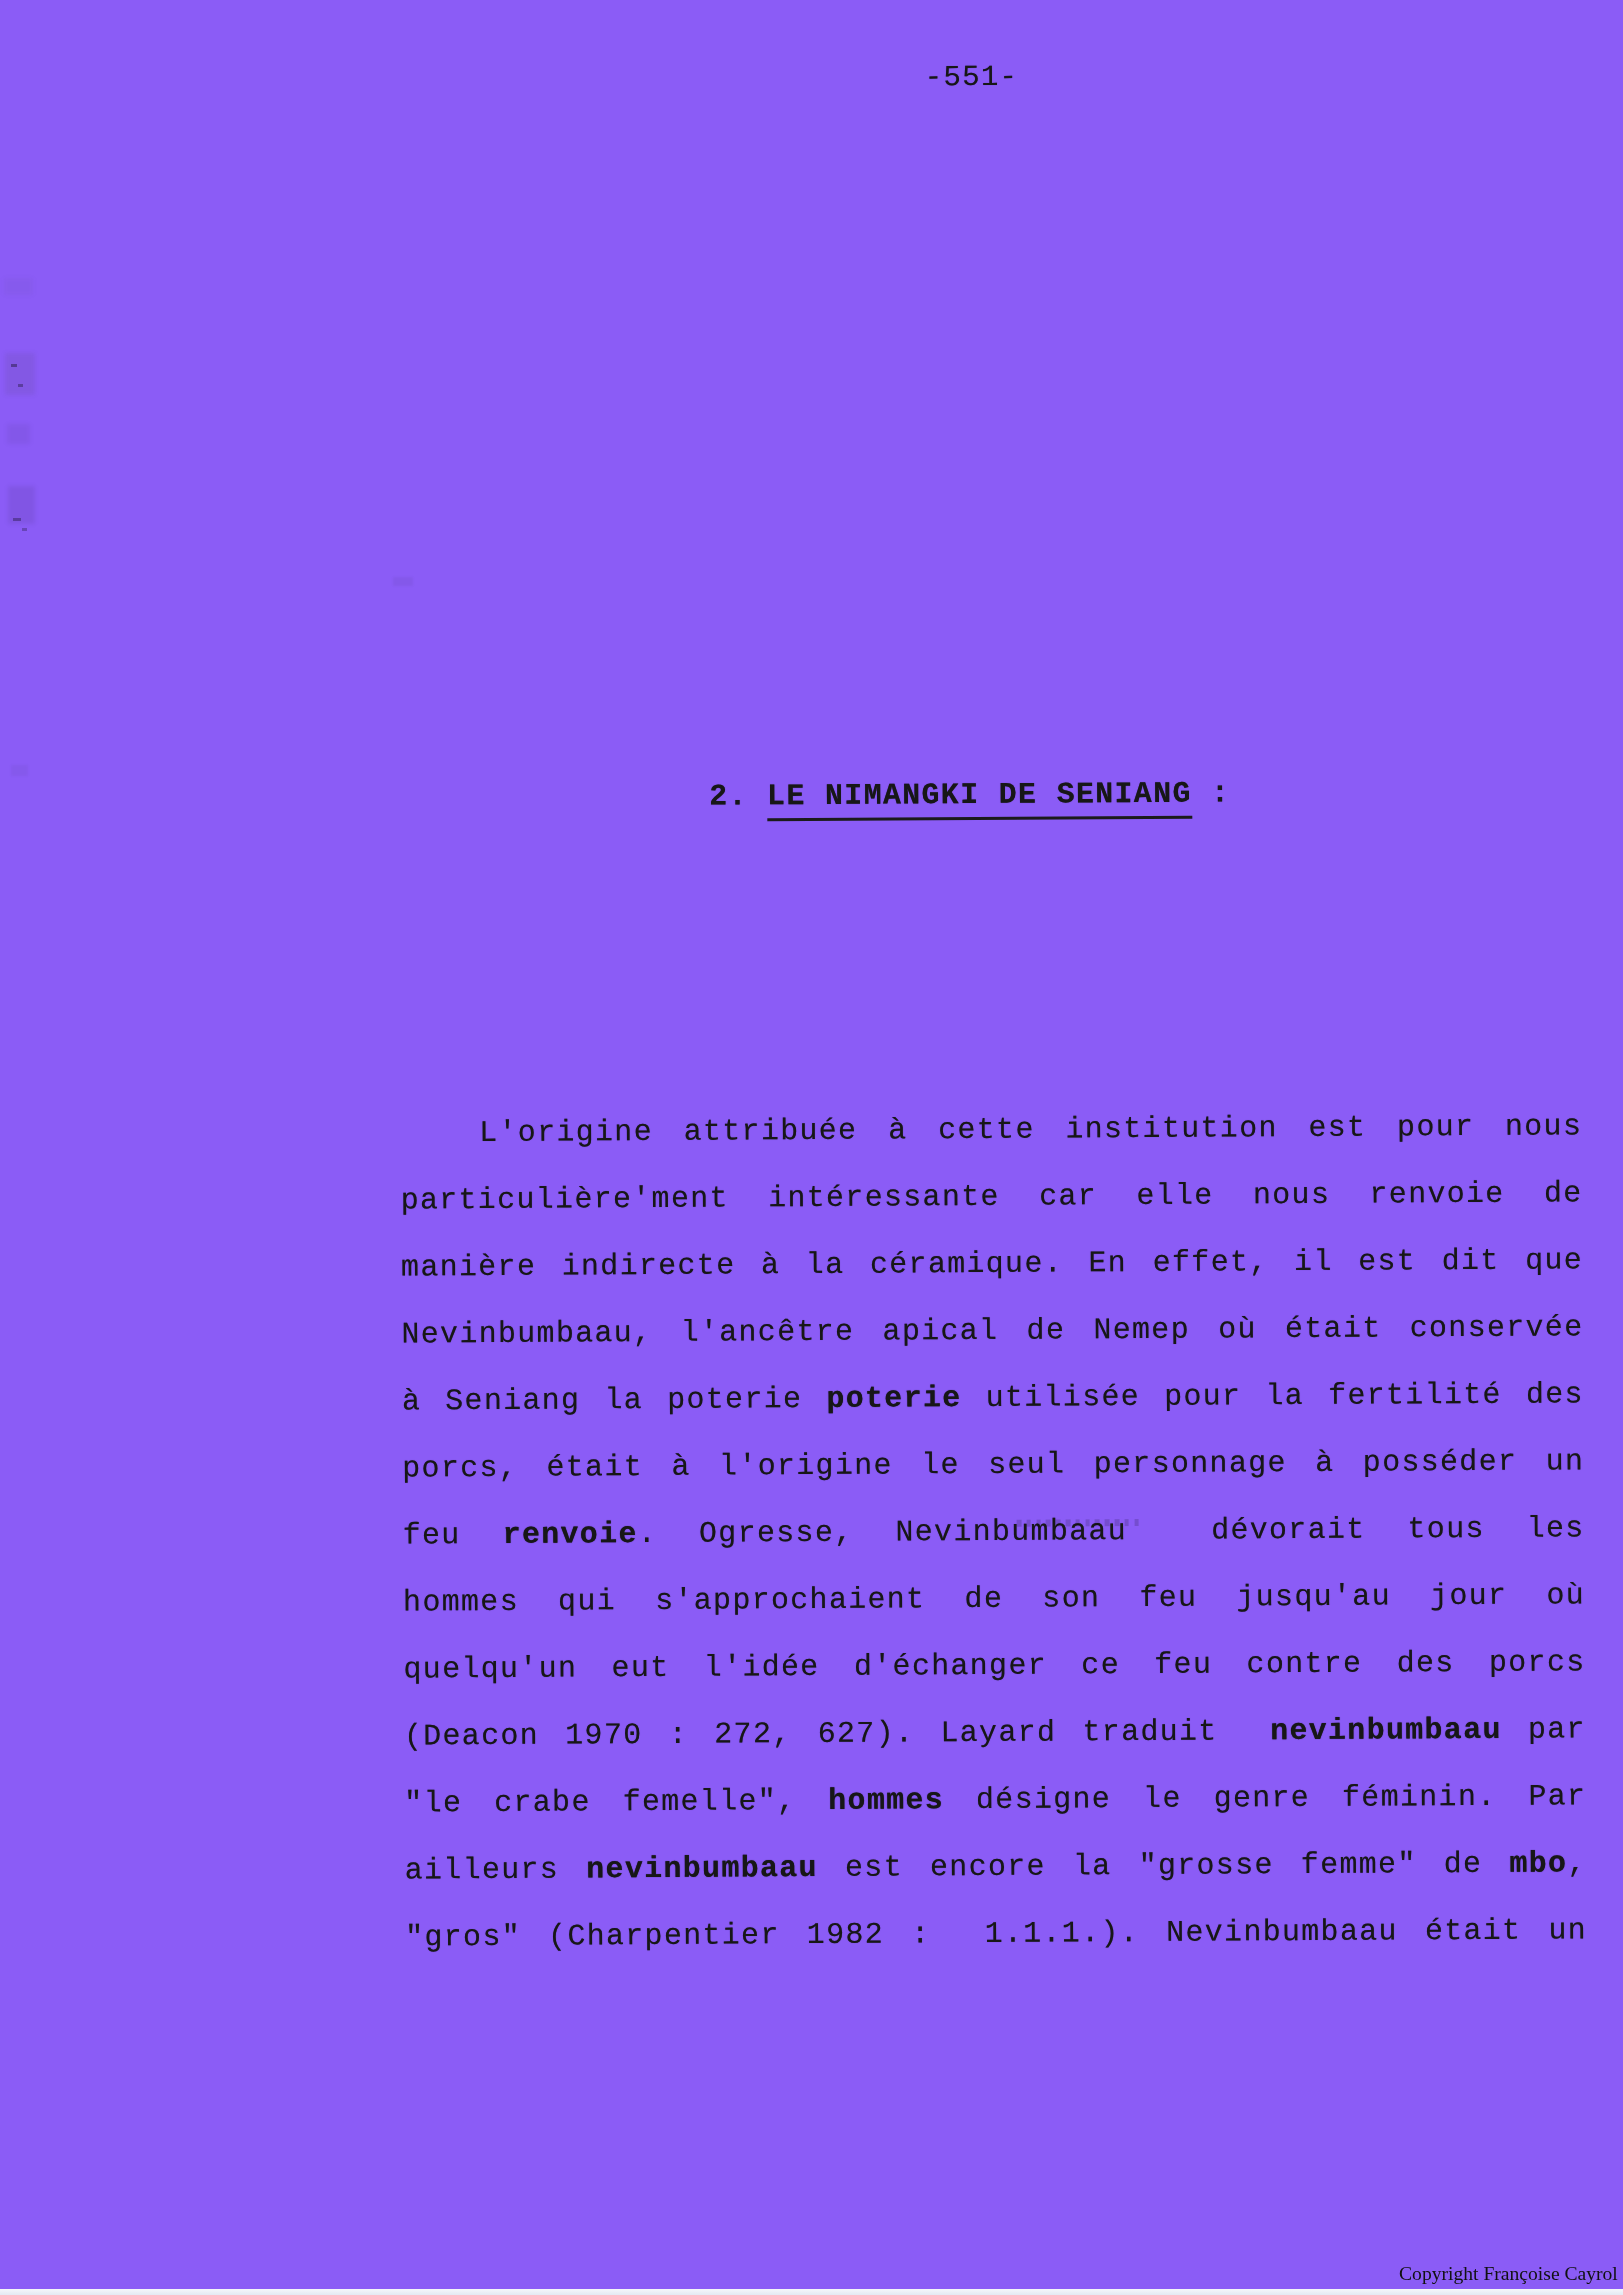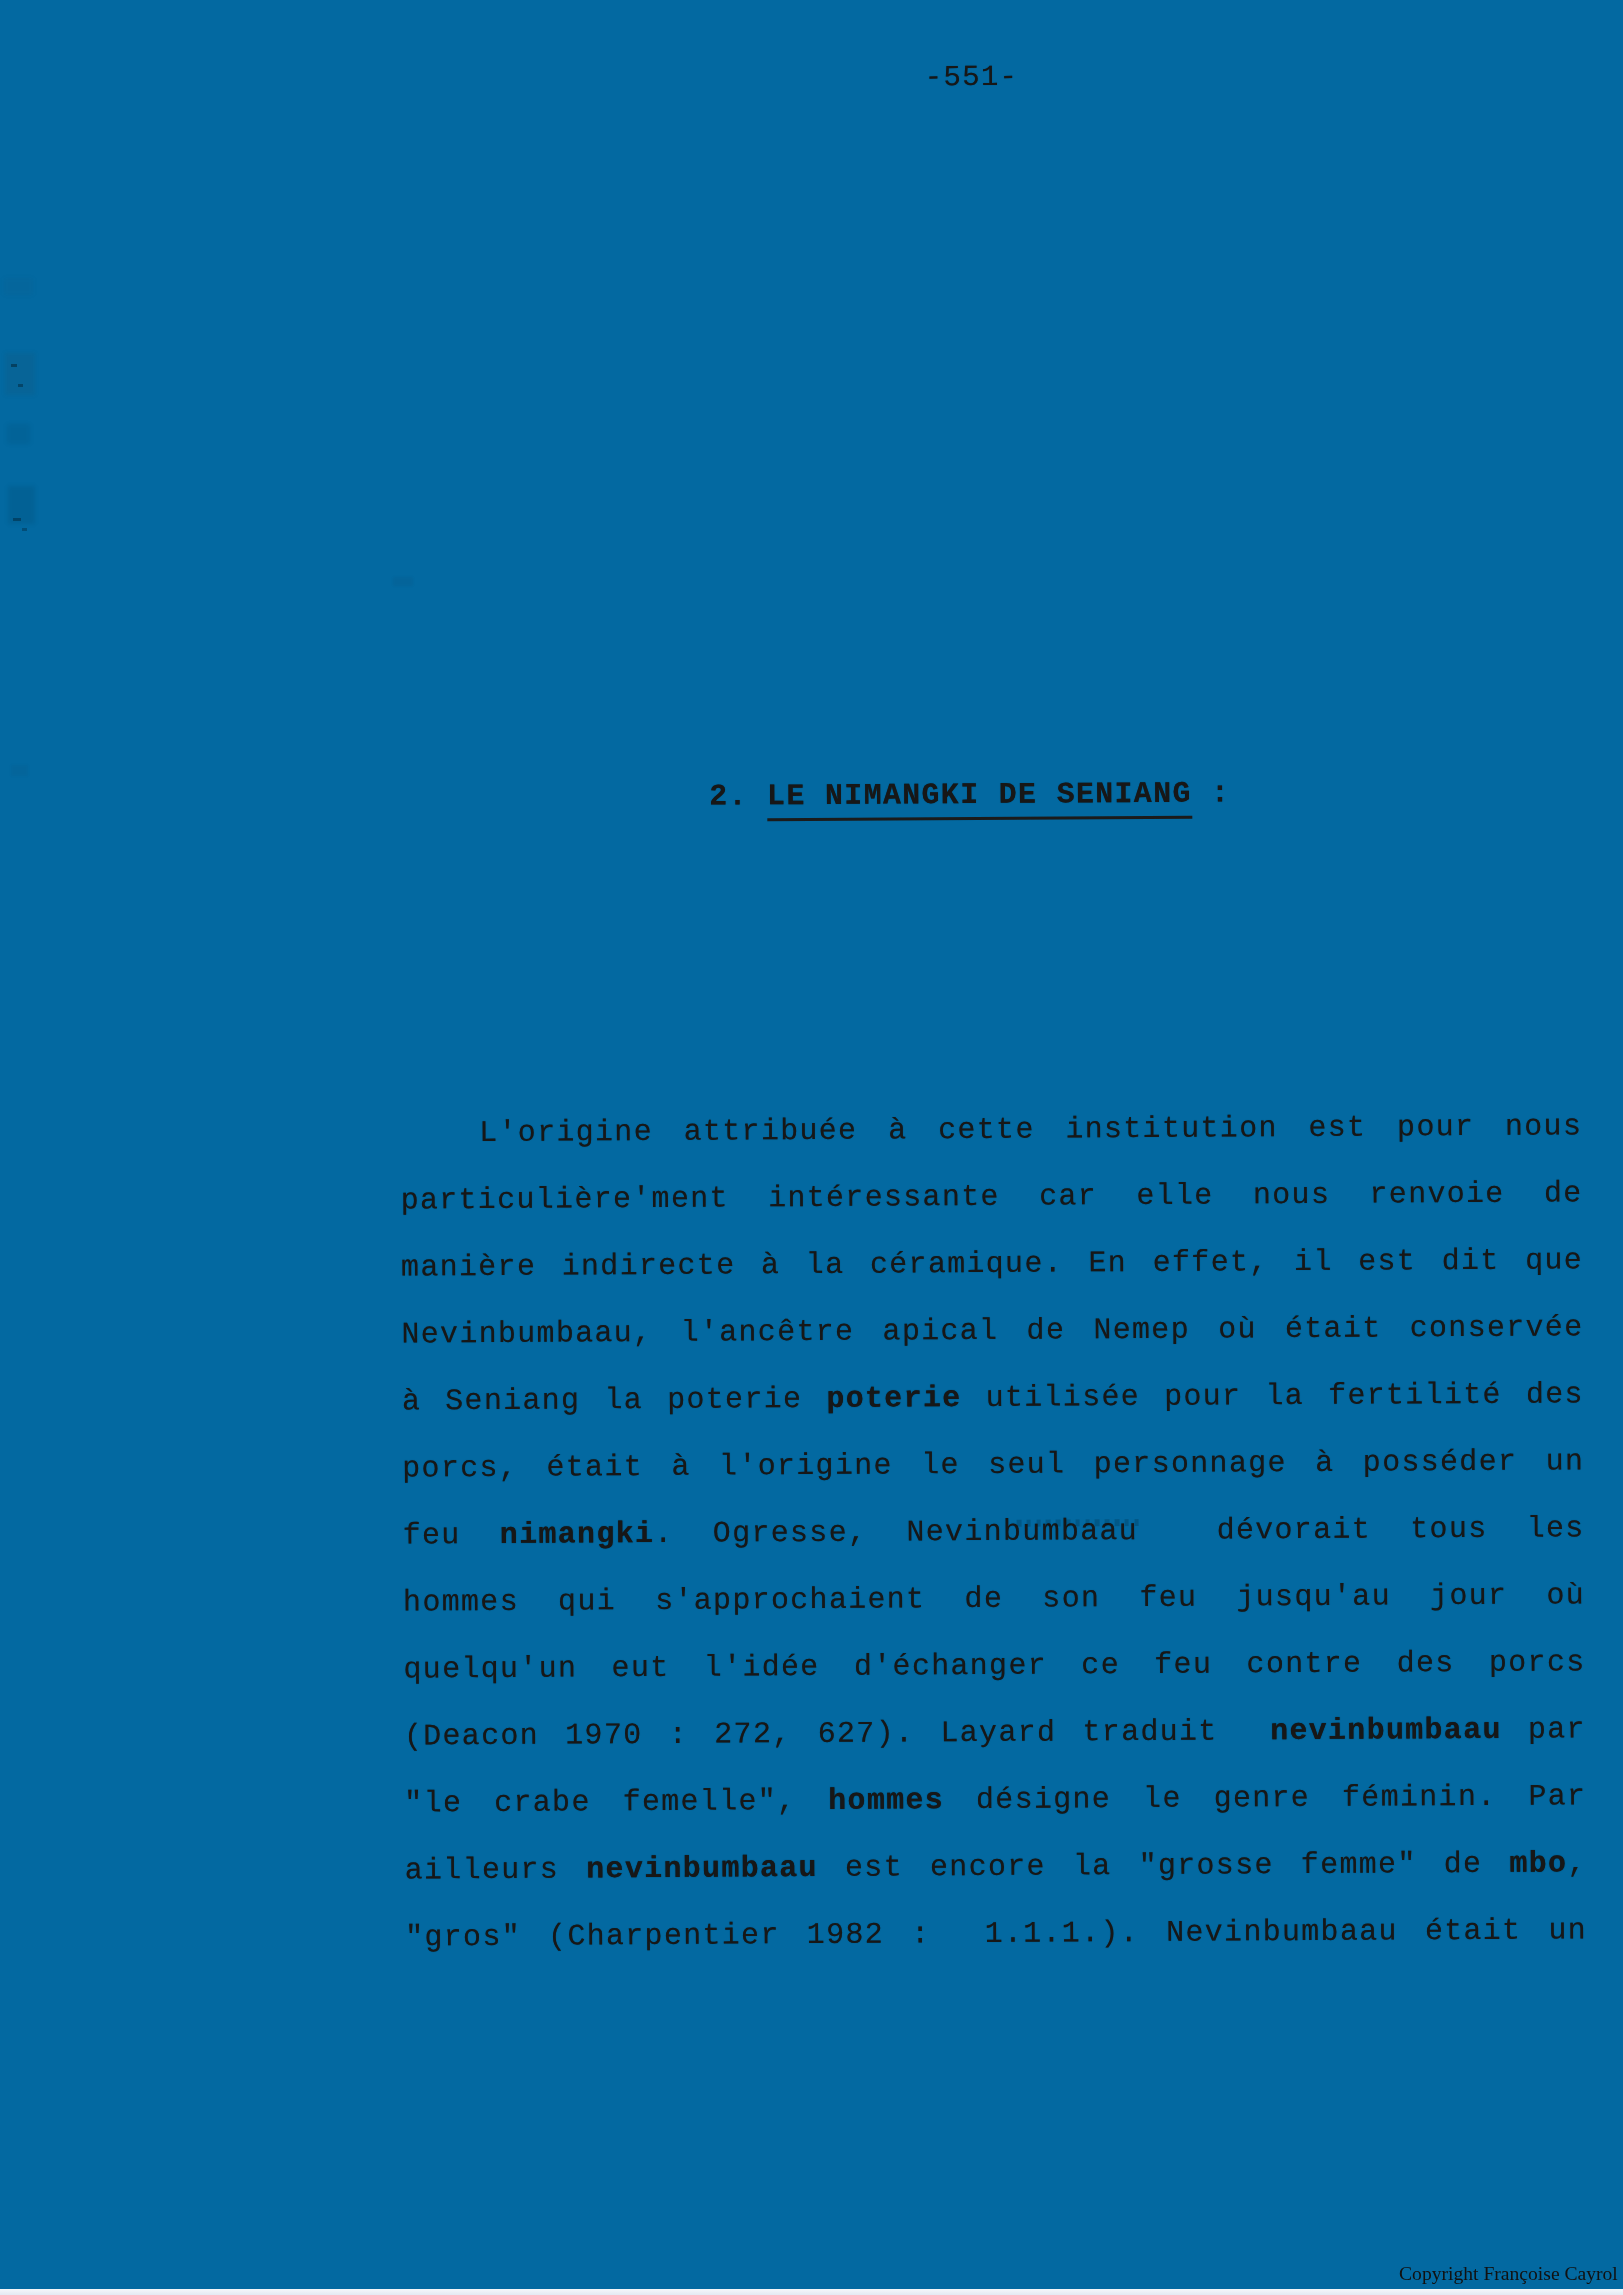--- a/index.html
+++ b/index.html
@@ -5,21 +5,21 @@
   html, body { margin:0; padding:0; }
   body {
     width:1623px; height:2295px;
     background:#ffffff;
     font-family:"Liberation Mono", monospace;
     position:relative;
     overflow:hidden;
   }
   .page {
     position:absolute; inset:0;
-    background:#0369a1;
+    background:#8b5cf6;
   }
   
   .scan {
     position:absolute; inset:0;
     transform:rotate(-0.35deg);
     transform-origin:50% 55%;
     color:#171717;
   }
   .pageno {
     position:absolute; left:932px; top:62px;
@@ -86,21 +86,21 @@
 
     <div class="heading"><span>2. </span><span class="hu">LE NIMANGKI DE SENIANG</span><span> :</span></div>
 
     <div class="bodytext">
         <div class="line indent"><span>L'origine attribuée à cette institution est pour nous</span></div>
         <div class="line"><span>particulière'ment intéressante car elle nous renvoie de</span></div>
         <div class="line"><span>manière indirecte à la céramique. En effet, il est dit que</span></div>
         <div class="line"><span>Nevinbumbaau, l'ancêtre apical de Nemep où était conservée</span></div>
         <div class="line"><span>à Seniang la poterie </span><span class="b">poterie</span><span> utilisée pour la fertilité des</span></div>
         <div class="line"><span>porcs, était à l'origine le seul personnage à posséder un</span></div>
-        <div class="line"><span>feu </span><span class="b">nimangki</span><span>. Ogresse, Nevinbumbaau&nbsp; dévorait tous les</span></div>
+        <div class="line"><span>feu </span><span class="b">renvoie</span><span>. Ogresse, Nevinbumbaau&nbsp; dévorait tous les</span></div>
         <div class="line"><span>hommes qui s'approchaient de son feu jusqu'au jour où</span></div>
         <div class="line"><span>quelqu'un eut l'idée d'échanger ce feu contre des porcs</span></div>
         <div class="line"><span>(Deacon 1970 : 272, 627). Layard traduit&nbsp; </span><span class="b">nevinbumbaau</span><span> par</span></div>
         <div class="line"><span>"le crabe femelle", </span><span class="b">hommes</span><span> désigne le genre féminin. Par</span></div>
         <div class="line"><span>ailleurs </span><span class="b">nevinbumbaau</span><span> est encore la "grosse femme" de </span><span class="b">mbo</span><span>,</span></div>
         <div class="line"><span>"gros" (Charpentier 1982 :&nbsp; 1.1.1.). Nevinbumbaau était un</span></div>
       </div>
 
     <div class="art erased"></div>
   </div>

